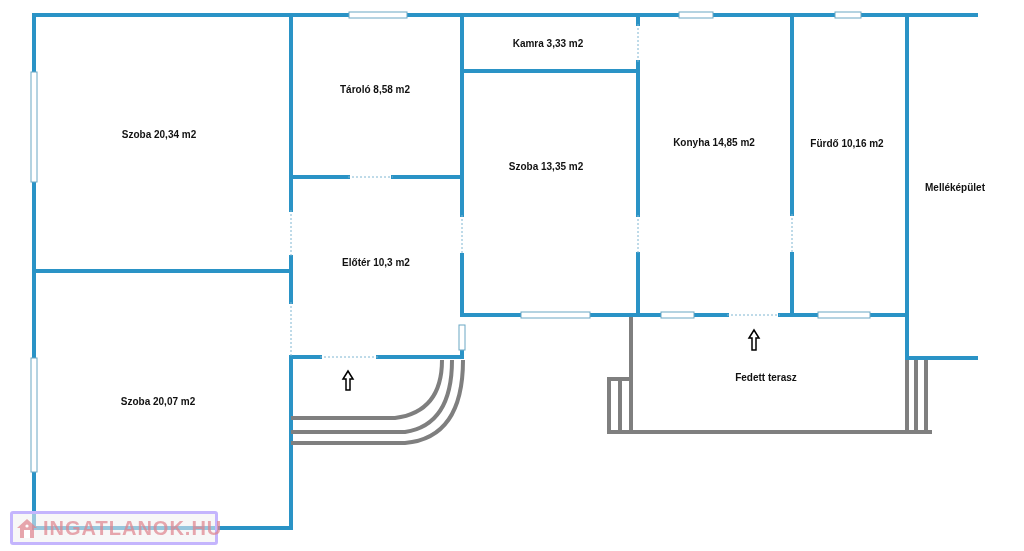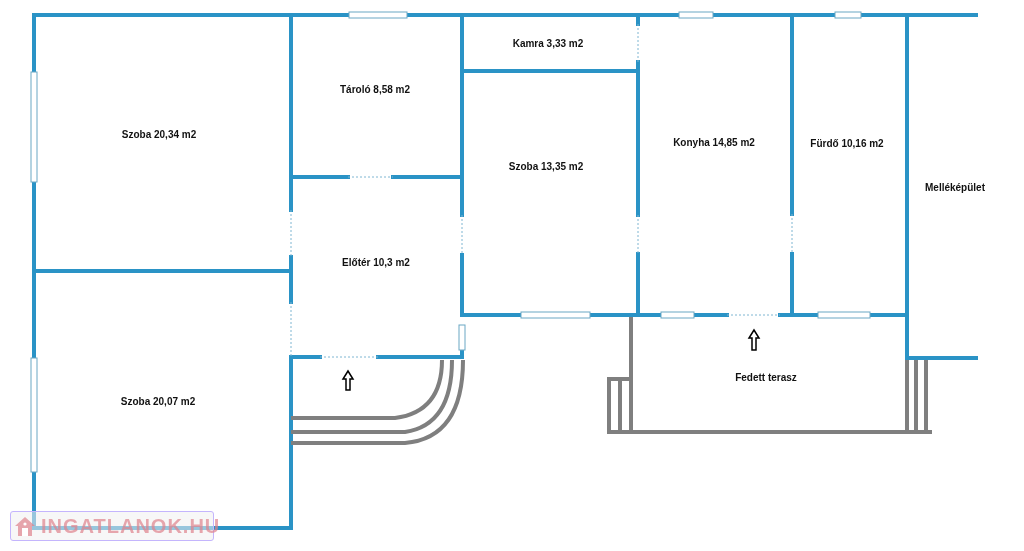--- a/index.html
+++ b/index.html
@@ -4,21 +4,21 @@
 <style>
   html, body { margin:0; padding:0; background:#ffffff; }
   body { width:1024px; height:551px; overflow:hidden; position:relative; font-family:"Liberation Sans", sans-serif; }
   svg { position:absolute; left:0; top:0; }
   .wall { stroke:#2a93c6; stroke-width:4; fill:none; stroke-linecap:square; }
   .open { stroke:#7fb6d2; stroke-width:1; stroke-dasharray:2 2; fill:none; }
   .win { fill:#ffffff; stroke:#6aa7c4; stroke-width:1; }
   .stair { stroke:#7f7f7f; stroke-width:4; fill:none; }
   .label { font-family:"Liberation Sans", sans-serif; font-size:10px; font-weight:bold; fill:#111; text-anchor:middle; }
   .arrow { fill:#fff; stroke:#000; stroke-width:1.5; }
-  .logo { position:absolute; left:10px; top:511px; width:202px; height:28px; border:1px solid #c4b5fd; border-radius:3px; background:rgba(240,240,240,0.55); }
+  .logo { position:absolute; left:10px; top:511px; width:202px; height:28px; border:3px solid #c4b5fd; border-radius:3px; background:rgba(240,240,240,0.55); }
   .logo-text { position:absolute; left:30px; top:3px; font-size:20px; font-weight:bold; color:rgba(222,130,140,0.7); letter-spacing:1px; font-family:"Liberation Sans", sans-serif; }
   .logo-house { position:absolute; left:2px; top:2px; width:24px; height:24px; }
 </style>
 </head>
 <body>
 
 <svg width="1024" height="551" viewBox="0 0 1024 551">
 
   <g>
     <line class="wall" x1="34" y1="15" x2="976" y2="15"></line>

